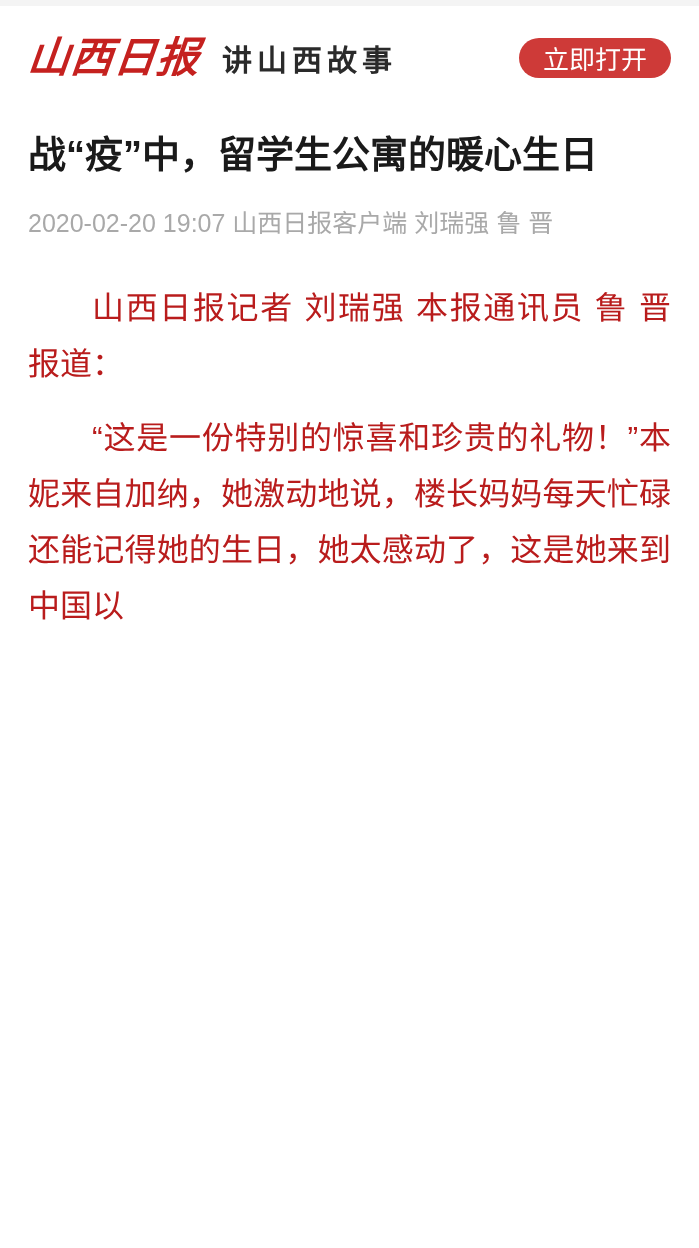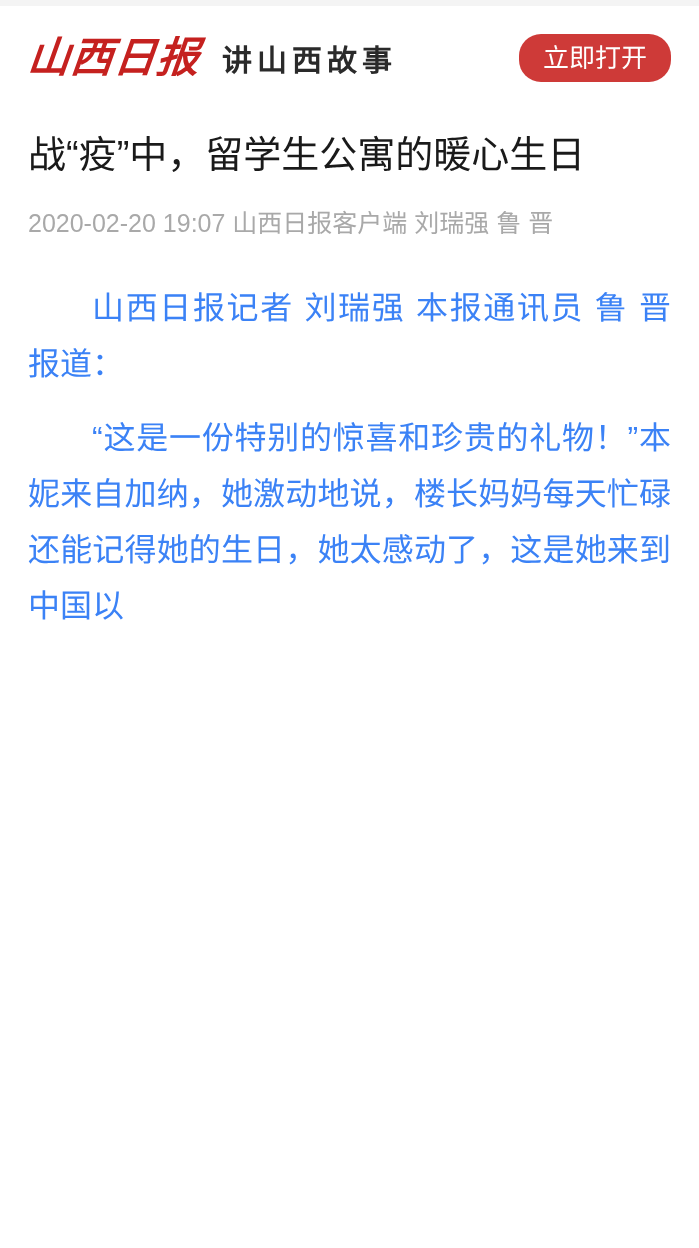--- a/index.html
+++ b/index.html
@@ -38,54 +38,54 @@
     font-family: "DejaVu Serif", serif;
     font-weight: 600;
     font-size: 30px;
     color: #2a2a2a;
     letter-spacing: 5px;
     margin-left: 22px;
     white-space: nowrap;
   }
   .open-btn {
     margin-left: auto;
-    height: 48px;
+    height: 40px;
     padding: 0 24px;
     border: none;
     border-radius: 22px;
     background: #ce3a38;
     color: #ffffff;
     font-family: "Liberation Sans", sans-serif;
     font-size: 26px;
     line-height: 44px;
     white-space: nowrap;
     cursor: pointer;
   }
   .article-title {
     margin: 20px 28px 0;
     font-size: 38px;
     line-height: 50px;
-    font-weight: normal;
+    font-weight: bold;
     color: #1a1a1a;
   }
   .article-meta {
     margin: 28px 28px 0;
     font-size: 25px;
     line-height: 30px;
     color: #a9a9a9;
     white-space: nowrap;
   }
   .article-body {
     margin: 42px 28px 0;
   }
   .article-body p {
     margin: 0 0 18px 0;
     font-size: 32px;
     line-height: 56px;
-    color: #3b82f6;
+    color: #b91c1c;
     text-indent: 2em;
     text-align: justify;
     word-break: break-all;
   }
 </style>
 </head>
 <body>
 
 <div class="top-strip"></div>
 

